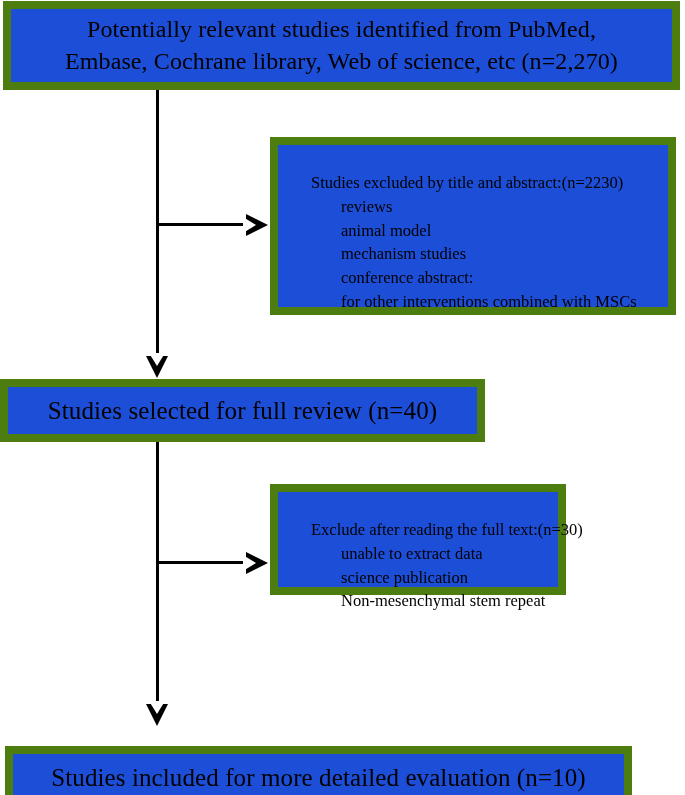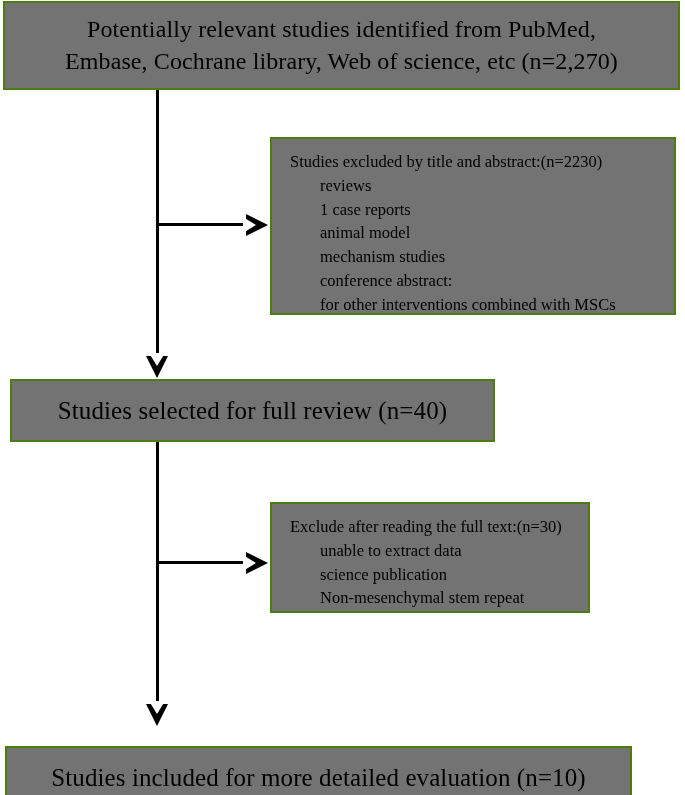--- a/index.html
+++ b/index.html
@@ -17,22 +17,22 @@
     width: 685px;
     height: 795px;
     background: #ffffff;
     overflow: hidden;
   }
 
   
   .node-box {
     position: absolute;
     box-sizing: border-box;
-    background: #737373;
-    border: 2px solid #4d7c0f;
+    background: #1d4ed8;
+    border: 8px solid #4d7c0f;
   }
   .node-box.main {
     display: flex;
     align-items: center;
     justify-content: center;
     text-align: center;
   }
   .node-box.side {
     display: block;
     text-align: left;
@@ -43,21 +43,21 @@
     width: 100%;
     font-size: 24px;
     line-height: 1.33;
     letter-spacing: 0.1px;
   }
   .main-text.single {
     font-size: 25px;
   }
 
   .side-list {
-    margin: 0;
+    margin: 15px;
     padding: 0;
     list-style: none;
     font-family: Liberation Serif, serif;
   }
   .side-head {
     font-size: 16.5px;
     line-height: 1.44;
     padding-left: 18px;
     white-space: nowrap;
   }
@@ -134,39 +134,38 @@
   <div class="vline" style="left:156px; top:90px; height:266px;"></div>
   <div class="arrow-down" style="left:146px; top:356px;"></div>
 
   <div class="hline" style="left:156px; top:223px; width:100px;"></div>
   <div class="arrow-right" style="left:246px; top:214px;"></div>
 
   <div class="node-box side" style="left:270px; top:137px; width:406px; height:178px; padding:11px 0 0 0;">
     <ul class="side-list">
       <li class="side-head">Studies excluded by title and abstract:(n=2230)</li>
       <li class="side-item">reviews</li>
-      <li class="side-item">1 case reports</li>
       <li class="side-item">animal model</li>
       <li class="side-item">mechanism studies</li>
       <li class="side-item">conference abstract:</li>
       <li class="side-item">for other interventions combined with MSCs</li>
     </ul>
   </div>
 
-  <div class="node-box main" style="left:10px; top:379px; width:485px; height:63px;">
+  <div class="node-box main" style="left:0; top:379px; width:485px; height:63px;">
     <span class="main-text single">Studies selected for full review (n=40)</span>
   </div>
 
   <div class="vline" style="left:156px; top:442px; height:262px;"></div>
   <div class="arrow-down" style="left:146px; top:704px;"></div>
 
   <div class="hline" style="left:156px; top:561px; width:100px;"></div>
   <div class="arrow-right" style="left:246px; top:552px;"></div>
 
-  <div class="node-box side" style="left:270px; top:502px; width:320px; height:111px; padding:11px 0 0 0;">
+  <div class="node-box side" style="left:270px; top:484px; width:296px; height:111px; padding:11px 0 0 0;">
     <ul class="side-list">
       <li class="side-head">Exclude after reading the full text:(n=30)</li>
       <li class="side-item">unable to extract data</li>
       <li class="side-item">science publication</li>
       <li class="side-item">Non-mesenchymal stem repeat</li>
     </ul>
   </div>
 
   <div class="node-box main" style="left:5px; top:746px; width:627px; height:64px;">
     <span class="main-text single">Studies included for more detailed evaluation (n=10)</span>

